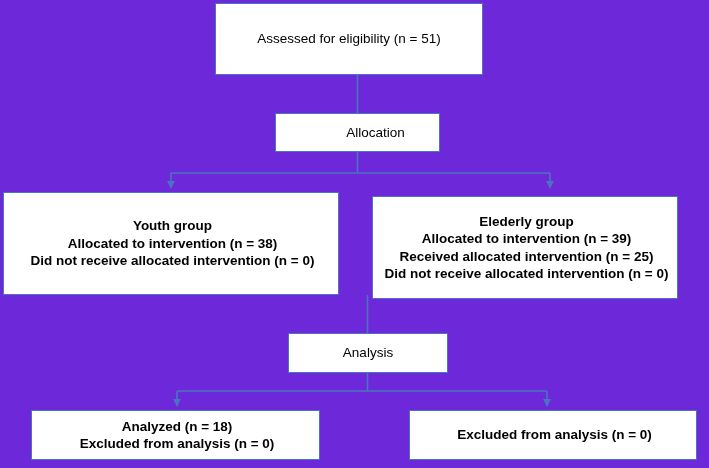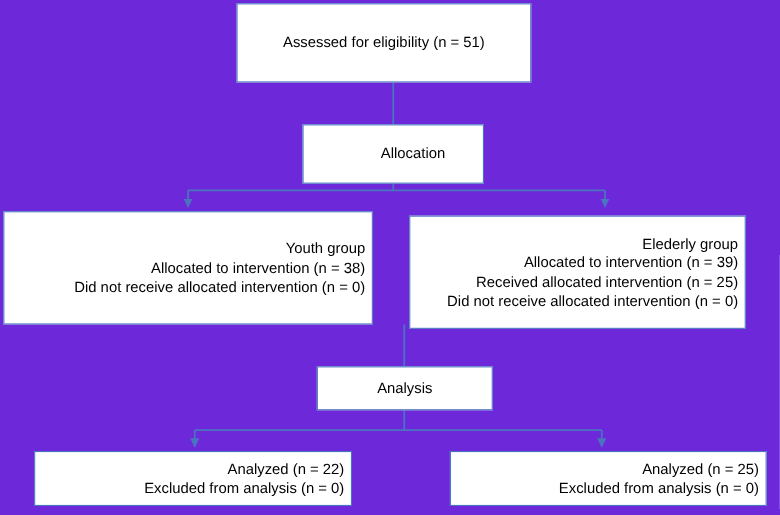--- a/index.html
+++ b/index.html
@@ -38,33 +38,34 @@
     color: #000000;
     font-size: 13.5px;
     line-height: 17.5px;
     z-index: 2;
   }
   .node.centered {
     align-items: center;
     text-align: center;
   }
   .node.left {
-    align-items: flex-end;
+    align-items: center;
     text-align: left;
     padding-left: 9px;
     padding-right: 6px;
+    font-weight: bold;
   }
   .node .line {
     white-space: pre;
     display: block;
   }
 
   
   #node-screening  { left: 215px; top: 3px;   width: 268px; height: 72px; }
-  #node-allocation { left: 275px; top: 113px; width: 165px; height: 54px; padding-left: 36px; }
+  #node-allocation { left: 275px; top: 113px; width: 165px; height: 39px; padding-left: 36px; }
   #node-youth      { left: 3px;   top: 192px; width: 336px; height: 103px; }
   #node-elderly    { left: 372px; top: 196px; width: 306px; height: 103px; }
   #node-analysis   { left: 288px; top: 333px; width: 160px; height: 40px; }
   #node-analyzed-left  { left: 31px;  top: 410px; width: 289px; height: 50px; }
   #node-analyzed-right { left: 409px; top: 410px; width: 288px; height: 50px; }
 </style>
 </head>
 <body>
 
 <div id="diagram">
@@ -110,22 +111,21 @@
     <span class="line">Allocated to intervention (n = 39)</span>
     <span class="line">Received allocated intervention (n = 25)</span>
     <span class="line">Did not receive allocated intervention (n = 0)</span>
   </div>
 
   <div class="node centered" id="node-analysis">
     <span class="line">Analysis</span>
   </div>
 
   <div class="node left" id="node-analyzed-left">
-    <span class="line">Analyzed (n = 22)</span>
+    <span class="line">Analyzed (n = 18)</span>
     <span class="line">Excluded from analysis (n = 0)</span>
   </div>
 
   <div class="node left" id="node-analyzed-right">
-    <span class="line">Analyzed (n = 25)</span>
     <span class="line">Excluded from analysis (n = 0)</span>
   </div>
 
 </div>
 
 </body></html>

